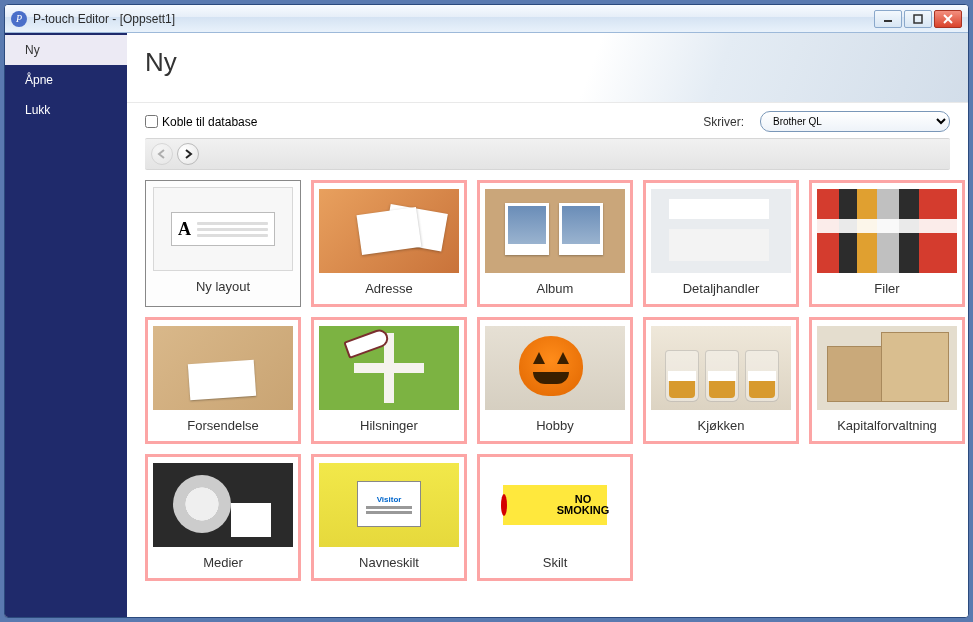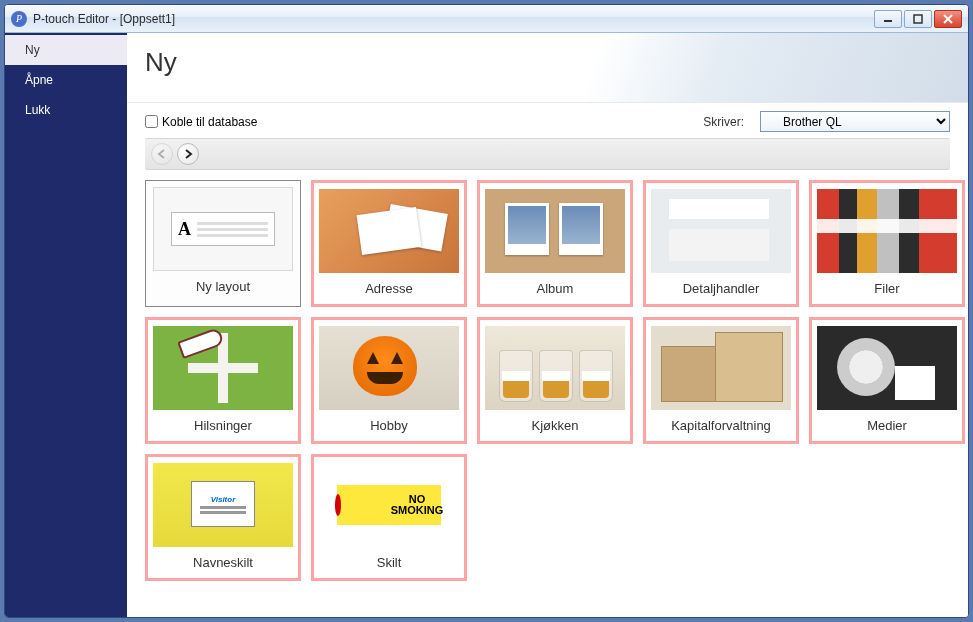--- a/index.html
+++ b/index.html
@@ -99,24 +99,24 @@
     gap: 8px;
   }
   .checkbox-wrap { display: flex; align-items: center; gap: 4px; }
   .checkbox-wrap input { width: 13px; height: 13px; }
   .spacer { flex: 1; }
   .printer-label { margin-right: 8px; color: #333; }
   .printer-select {
     width: 190px;
     height: 21px;
     border: 1px solid #7a97b8;
-    border-radius: 0;
+    border-radius: 10px;
     background: linear-gradient(to bottom,#fff,#eef3f9);
-    font-size: 12px;
-    padding: 1px 18px;
+    font-size: 10px;
+    padding: 1px 8px;
   }
   .nav-row {
     background: linear-gradient(to bottom, #f1f1f1, #e4e4e4);
     border: 1px solid #d6d6d6;
     border-left: none; border-right: none;
     margin: 0 18px 10px 18px;
     padding: 4px 6px;
     display: flex;
     gap: 4px;
     border-radius: 2px;
@@ -224,21 +224,21 @@
   .thumb.kjokken .jar.j1{left:14px;}
   .thumb.kjokken .jar.j2{left:54px;}
   .thumb.kjokken .jar.j3{left:94px;}
   .thumb.kjokken .jar::after{content:"";position:absolute;left:2px;right:2px;top:20px;height:10px;background:#fff;}
   .thumb.kjokken .jar .fill{position:absolute;left:3px;right:3px;bottom:3px;height:26px;background:#d89a2e;border-radius:0 0 4px 4px;}
 
   .thumb.medier{background:#2a2a2a;}
   .thumb.medier::before{content:"";position:absolute;left:20px;top:12px;width:58px;height:58px;background:radial-gradient(circle,#efefef 0 40%,#ccc 41% 100%);border-radius:50%;}
   .thumb.medier::after{content:"";position:absolute;left:78px;top:40px;width:40px;height:34px;background:#fff;}
 
-  .thumb.navneskilt{background:linear-gradient(#f2e84a,#e6d93c);font-style:italic;}
+  .thumb.navneskilt{background:linear-gradient(#f2e84a,#e6d93c);}
   .thumb.navneskilt .badge{position:absolute;left:38px;top:18px;width:64px;height:46px;background:#fff;border:1px solid #888;display:flex;flex-direction:column;align-items:center;justify-content:center;gap:2px;}
   .thumb.navneskilt .badge .hdr{font-size:8px;color:#06c;font-weight:bold;}
   .thumb.navneskilt .badge .ln{width:46px;height:3px;background:#999;}
 
   .thumb.skilt{background:#fff;}
   .thumb.skilt .sign{position:absolute;left:18px;top:22px;width:104px;height:40px;background:#ffe83d;display:flex;align-items:center;justify-content:center;gap:6px;font-weight:bold;font-size:11px;}
   .thumb.skilt .sign .no-icon{width:22px;height:22px;border:3px solid #d40000;border-radius:50%;position:relative;}
   .thumb.skilt .sign .no-icon::after{content:"";position:absolute;left:-2px;right:-2px;top:8px;height:3px;background:#d40000;transform:rotate(-45deg);}
 </style>
 </head>
@@ -348,20 +348,24 @@
           <div class="tile">
             <div class="thumb detalj"></div>
             <div class="tile-label">Detaljhandler</div>
           </div>
 
           <div class="tile">
             <div class="thumb filer"></div>
             <div class="tile-label">Filer</div>
           </div>
 
+          <div class="tile">
+            <div class="thumb forsendelse"></div>
+            <div class="tile-label">Forsendelse</div>
+          </div>
 
           <div class="tile">
             <div class="thumb hilsninger">
               <div class="gift"></div>
                 <div class="ribbon"></div>
                 <div class="tag"></div>
             </div>
             <div class="tile-label">Hilsninger</div>
           </div>
 

